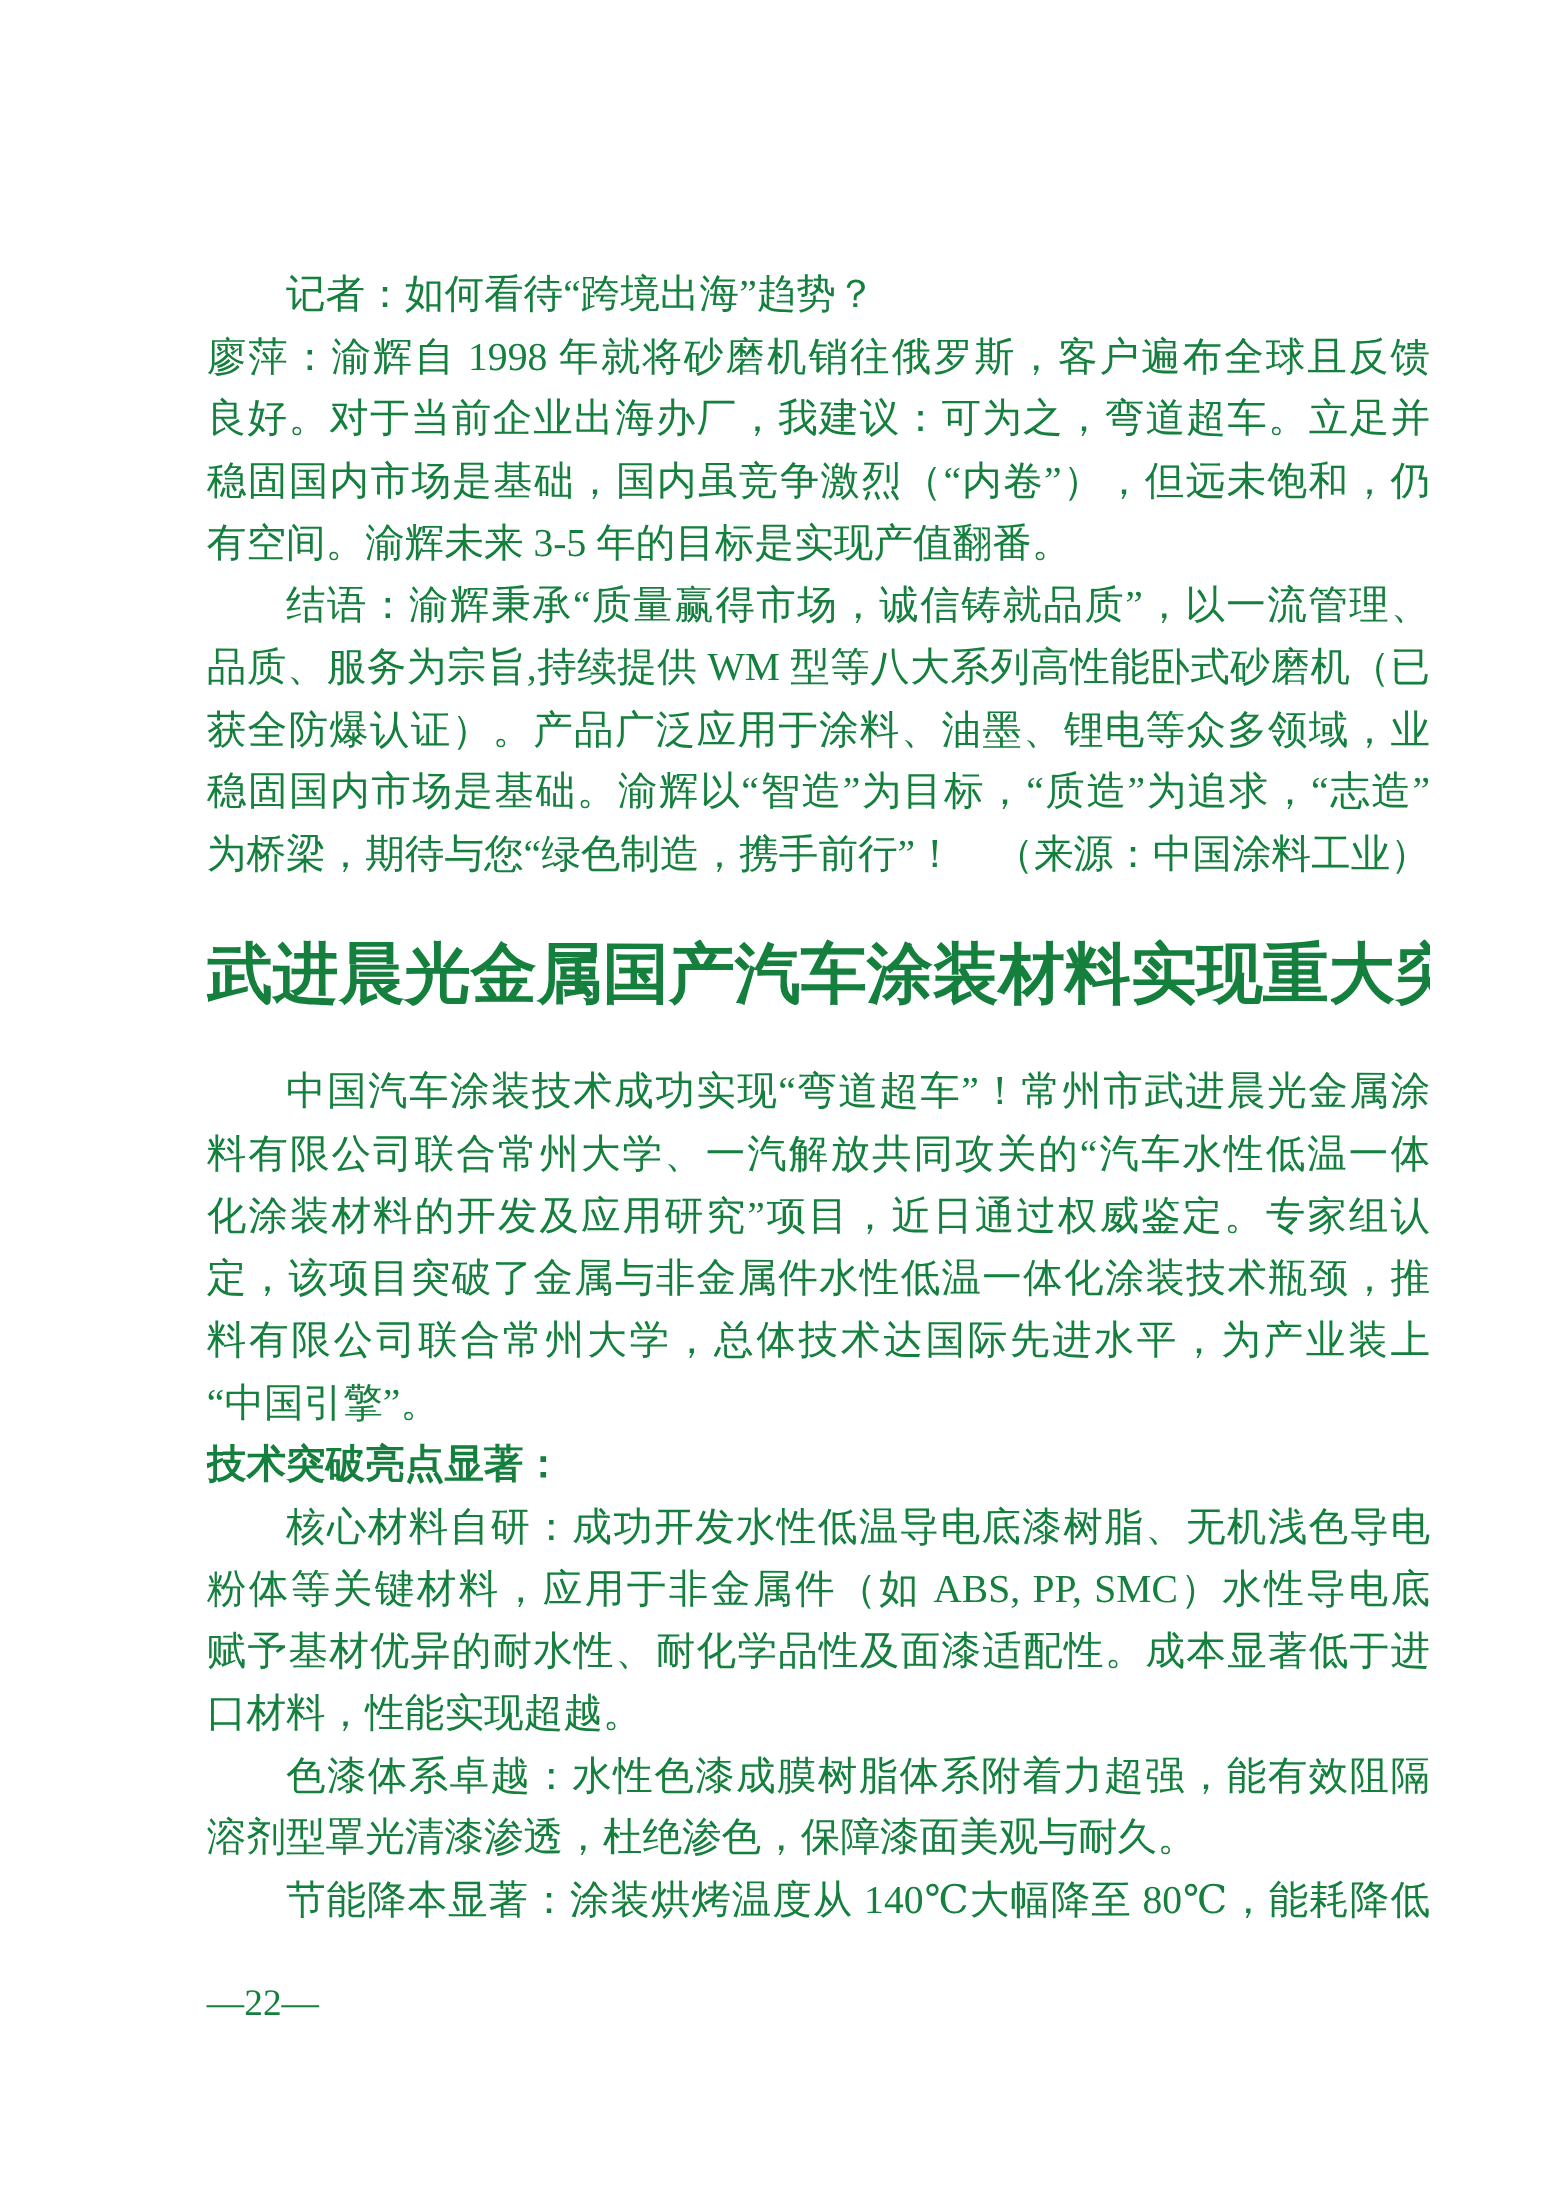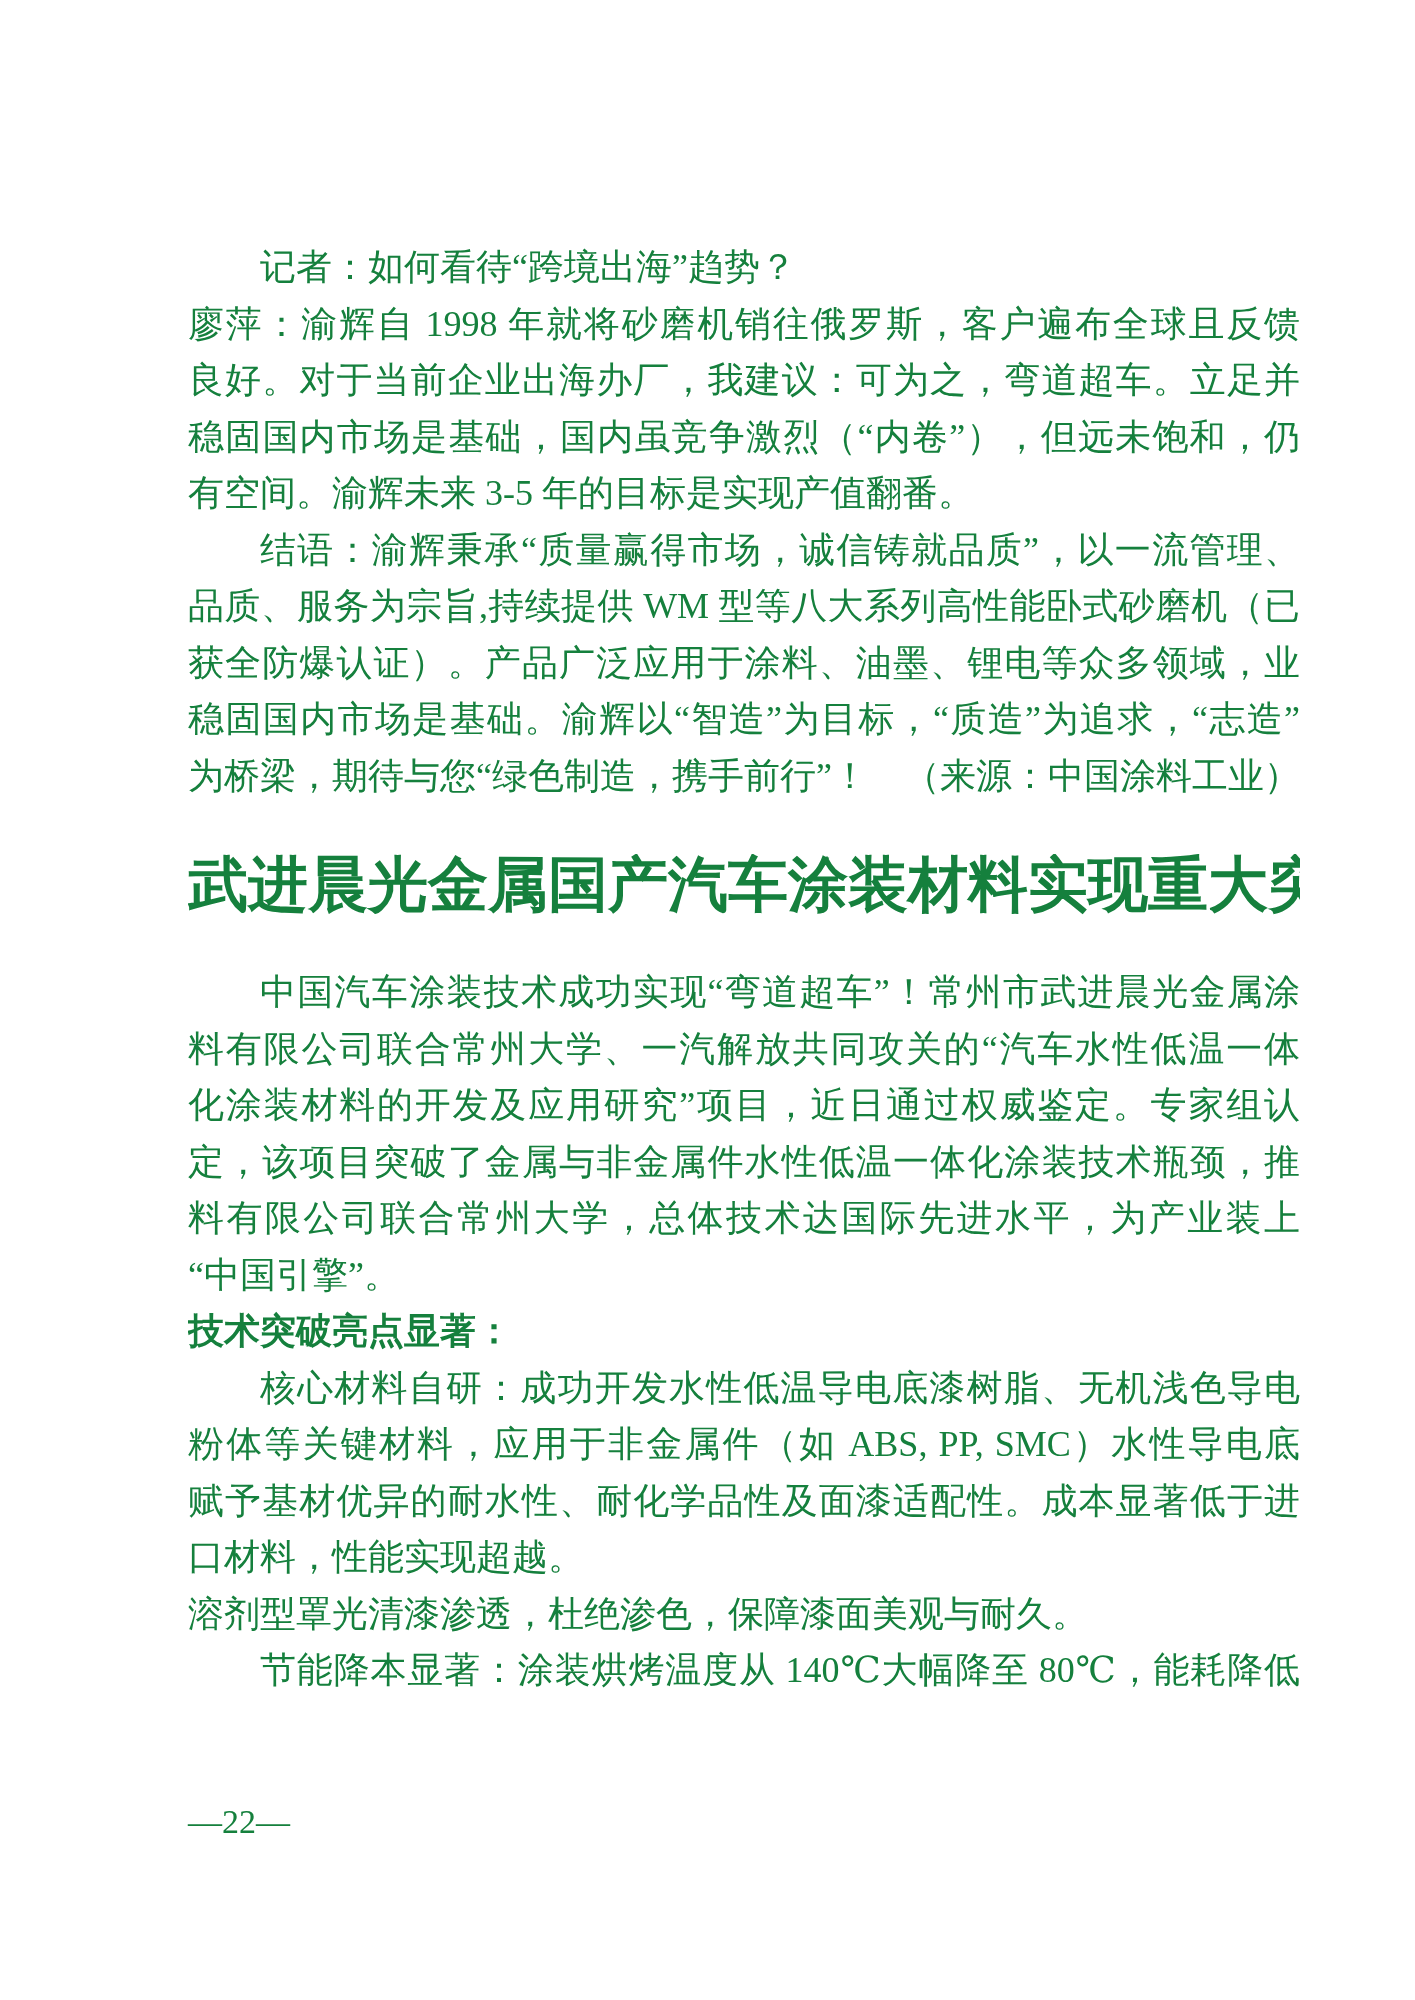--- a/index.html
+++ b/index.html
@@ -70,19 +70,20 @@
       <div class="t-line justify">料有限公司联合常州大学、一汽解放共同攻关的“汽车水性低温一体</div>
       <div class="t-line justify">化涂装材料的开发及应用研究”项目，近日通过权威鉴定。专家组认</div>
       <div class="t-line justify">定，该项目突破了金属与非金属件水性低温一体化涂装技术瓶颈，推</div>
       <div class="t-line justify">料有限公司联合常州大学，总体技术达国际先进水平，为产业装上</div>
       <div class="t-line end">“中国引擎”。</div>
       <div class="t-line bold end">技术突破亮点显著：</div>
       <div class="t-line indent justify">核心材料自研：成功开发水性低温导电底漆树脂、无机浅色导电</div>
       <div class="t-line justify">粉体等关键材料，应用于非金属件（如 ABS, PP, SMC）水性导电底漆，</div>
       <div class="t-line justify">赋予基材优异的耐水性、耐化学品性及面漆适配性。成本显著低于进</div>
       <div class="t-line end">口材料，性能实现超越。</div>
+      <div class="t-line indent justify">色漆体系卓越：水性色漆成膜树脂体系附着力超强，能有效阻隔</div>
       <div class="t-line end">溶剂型罩光清漆渗透，杜绝渗色，保障漆面美观与耐久。</div>
       <div class="t-line indent justify">节能降本显著：涂装烘烤温度从 140℃大幅降至 80℃，能耗降低</div>
     </main>
   <div class="footer">
     <span>—22—</span>
   </div>
 </div>
 
 </body></html>

